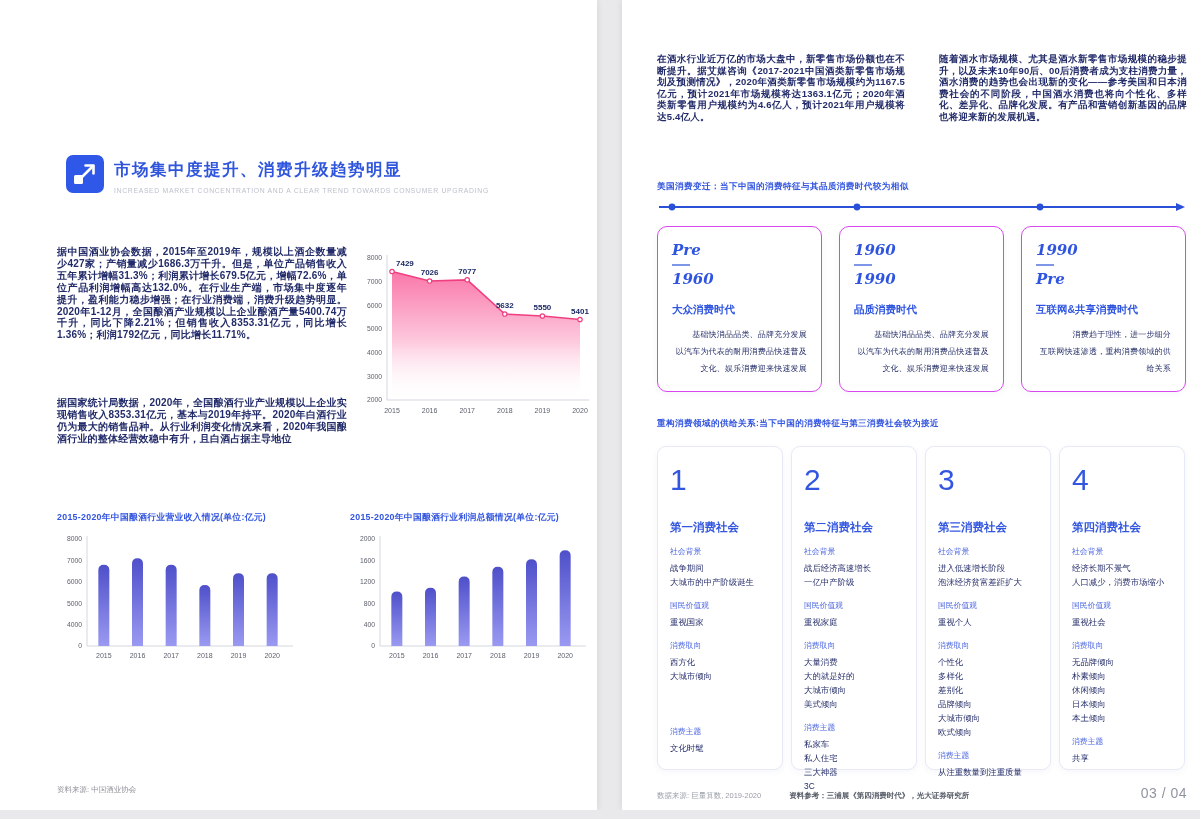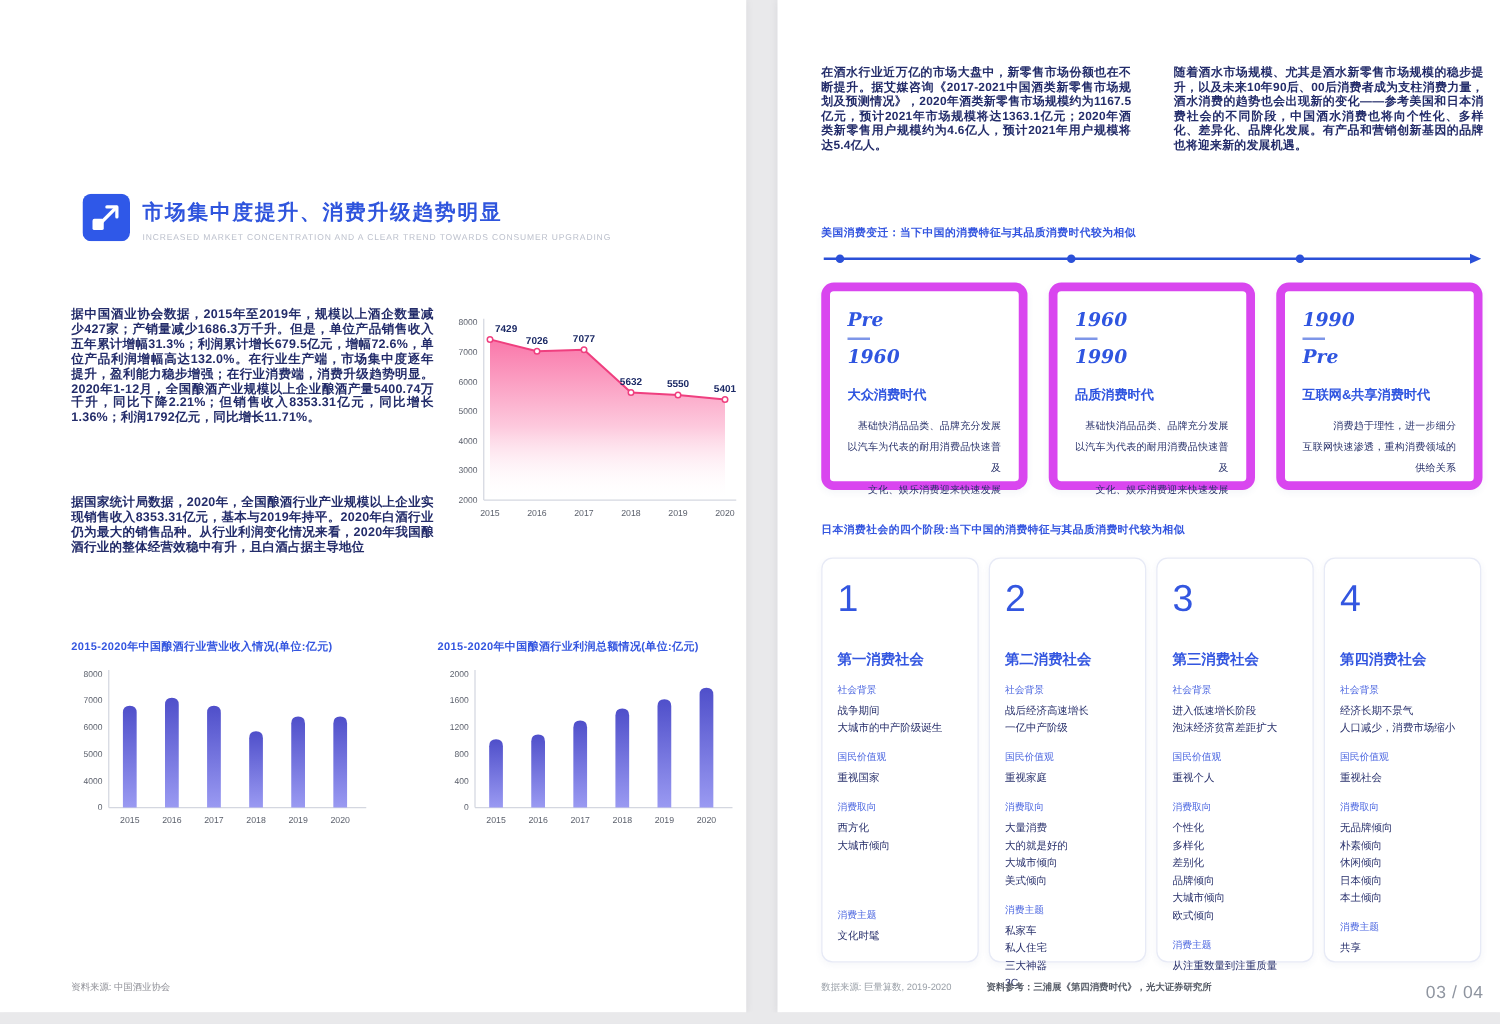--- a/index.html
+++ b/index.html
@@ -46,21 +46,21 @@
   .section-label{
     position:absolute;left:35px;font-size:8.6px;font-weight:bold;color:#3355e0;letter-spacing:.4px;
   }
   .us-label{top:181px;}
   .jp-label{top:418px;}
   .timeline{position:absolute;left:35px;top:200px;}
 
   .era-cards{position:absolute;left:35px;top:226px;width:530px;display:flex;gap:17px;}
   .era-card{
     width:165px;height:166px;box-sizing:border-box;background:#fff;
-    border:7px solid #d946ef;border-radius:10px;padding:15px 14px;
+    border:1px solid #d946ef;border-radius:10px;padding:15px 14px;
     box-shadow:0 2px 6px rgba(60,70,140,.05);
   }
   .era-period{font-family:"DejaVu Serif","Liberation Serif",serif;font-style:italic;font-weight:600;
     font-size:15px;color:#2f55e0;line-height:1.1;}
   .era-divider{width:18px;height:2px;background:#7e96e8;margin:5px 0;}
   .era-title{font-size:10.5px;font-weight:bold;color:#2f55e0;margin:16px 0 9px;}
   .era-lines{font-size:8px;color:#273069;line-height:1.45;white-space:pre-line;}
   .era-lines{display:block;text-align:right;}
   .era-card .era-lines{letter-spacing:.2px;}
   .era-lines{word-break:break-all;}
@@ -76,21 +76,21 @@
     border:1px solid #e7eaf6;border-radius:9px;padding:18px 12px 14px;
     box-shadow:0 2px 6px rgba(60,70,140,.05);
     display:flex;flex-direction:column;
   }
   .stage-num{font-size:30px;color:#3356e0;font-weight:500;line-height:1;}
   .stage-title{font-size:11.5px;font-weight:bold;color:#3356e0;margin-top:25px;}
   .grp-label{font-size:7.8px;font-weight:normal;color:#4b66e0;margin:11px 0 4px;}
   .grp-items{font-size:8.4px;color:#272f6b;line-height:14px;white-space:pre-line;font-weight:500;word-break:break-all;}
   .grp-last{margin-top:auto;}
 
-  .rp-footer{position:absolute;left:35px;top:785px;width:530px;display:flex;align-items:flex-start;}
+  .rp-footer{position:absolute;left:35px;top:785px;width:530px;display:flex;align-items:flex-end;}
   .rpf-source{font-size:7.5px;color:#9aa0a8;}
   .rpf-ref{font-size:7.5px;color:#555b66;font-weight:600;margin-left:28px;}
   .rpf-page{font-size:14px;color:#8f95a0;margin-left:auto;letter-spacing:.5px;padding-left:20px;}
 </style>
 </head>
 <body>
 
 <div class="page page-left">
 
   <div class="title-block">
@@ -256,21 +256,21 @@
     <div class="era-card">
       <div class="era-period">1990</div>
       <div class="era-divider"></div>
       <div class="era-period">Pre</div>
       <div class="era-title">互联网&amp;共享消费时代</div>
       <div class="era-lines">消费趋于理性，进一步细分
 互联网快速渗透，重构消费领域的供给关系</div>
     </div>
   </div>
 
-  <div class="section-label jp-label">日本消费社会的四个阶段:当下中国的消费特征与其品质消费时代较为相似</div>
+  <div class="section-label jp-label">重构消费领域的供给关系:当下中国的消费特征与第三消费社会较为接近</div>
 
   <div class="stage-cards">
 
     <div class="stage-card">
       <div class="stage-num">1</div>
       <div class="stage-title">第一消费社会</div>
       <div>
         <div class="grp-label">社会背景</div>
         <div class="grp-items">战争期间
 大城市的中产阶级诞生</div>

